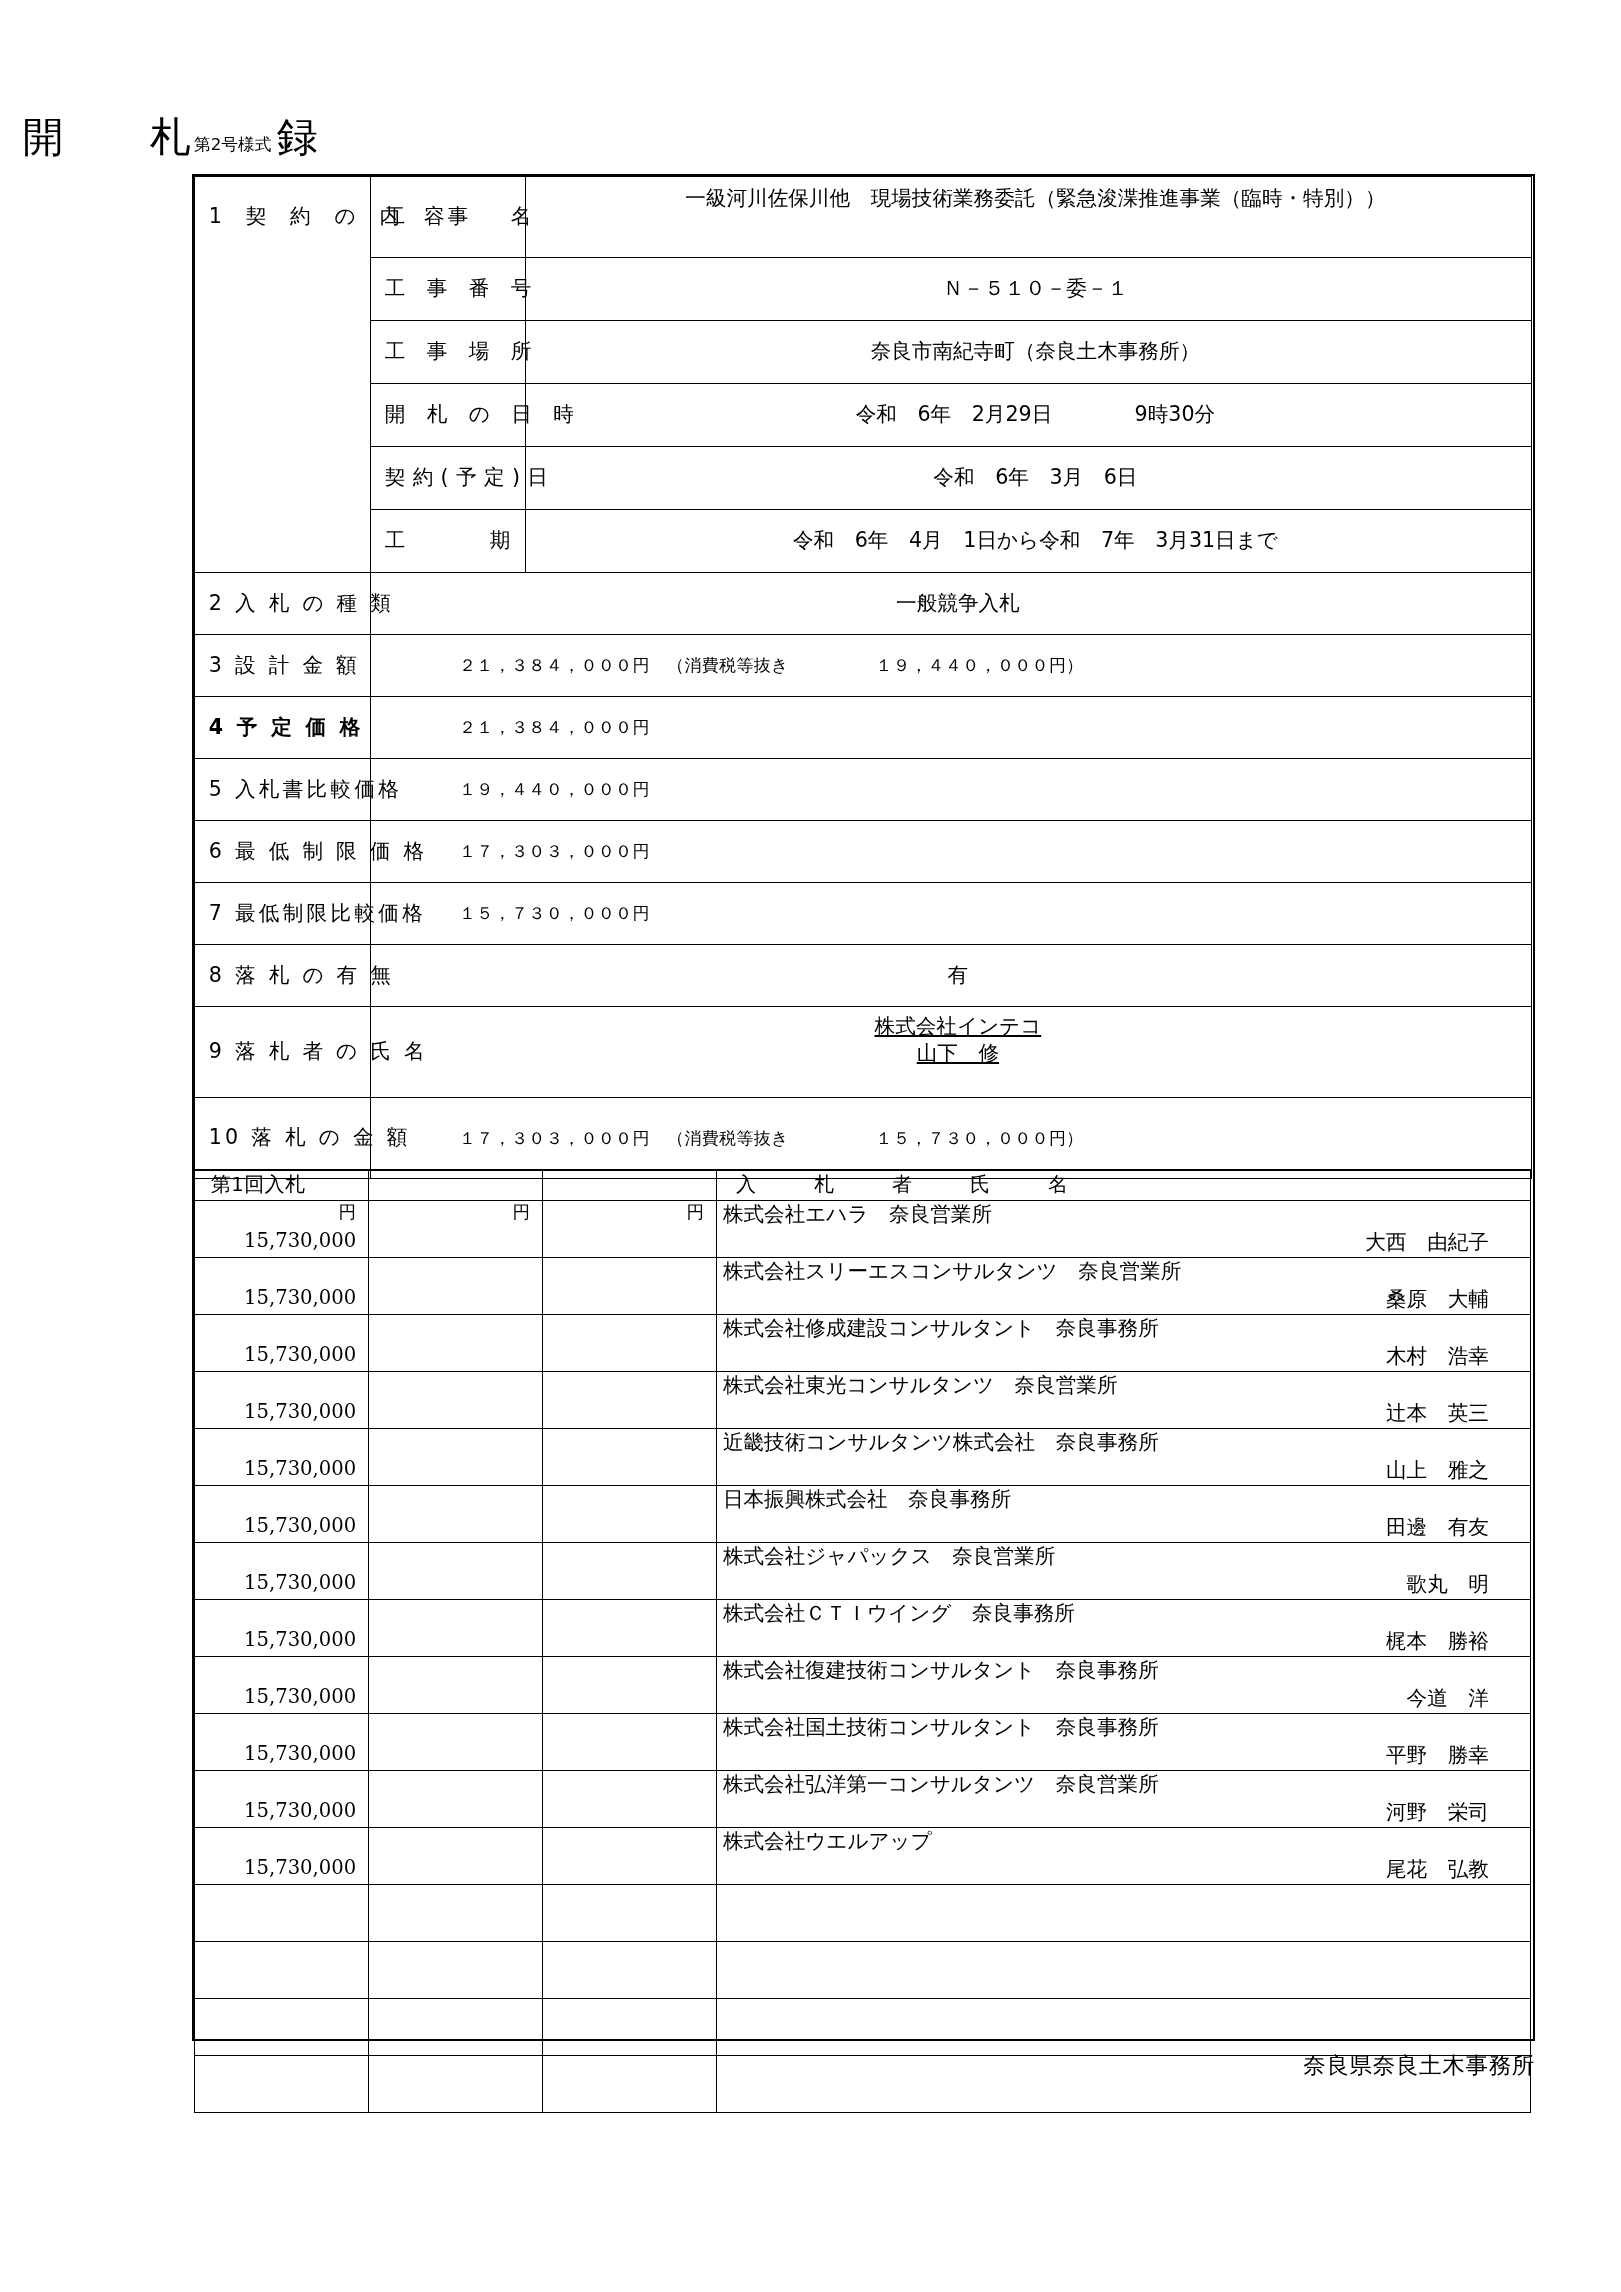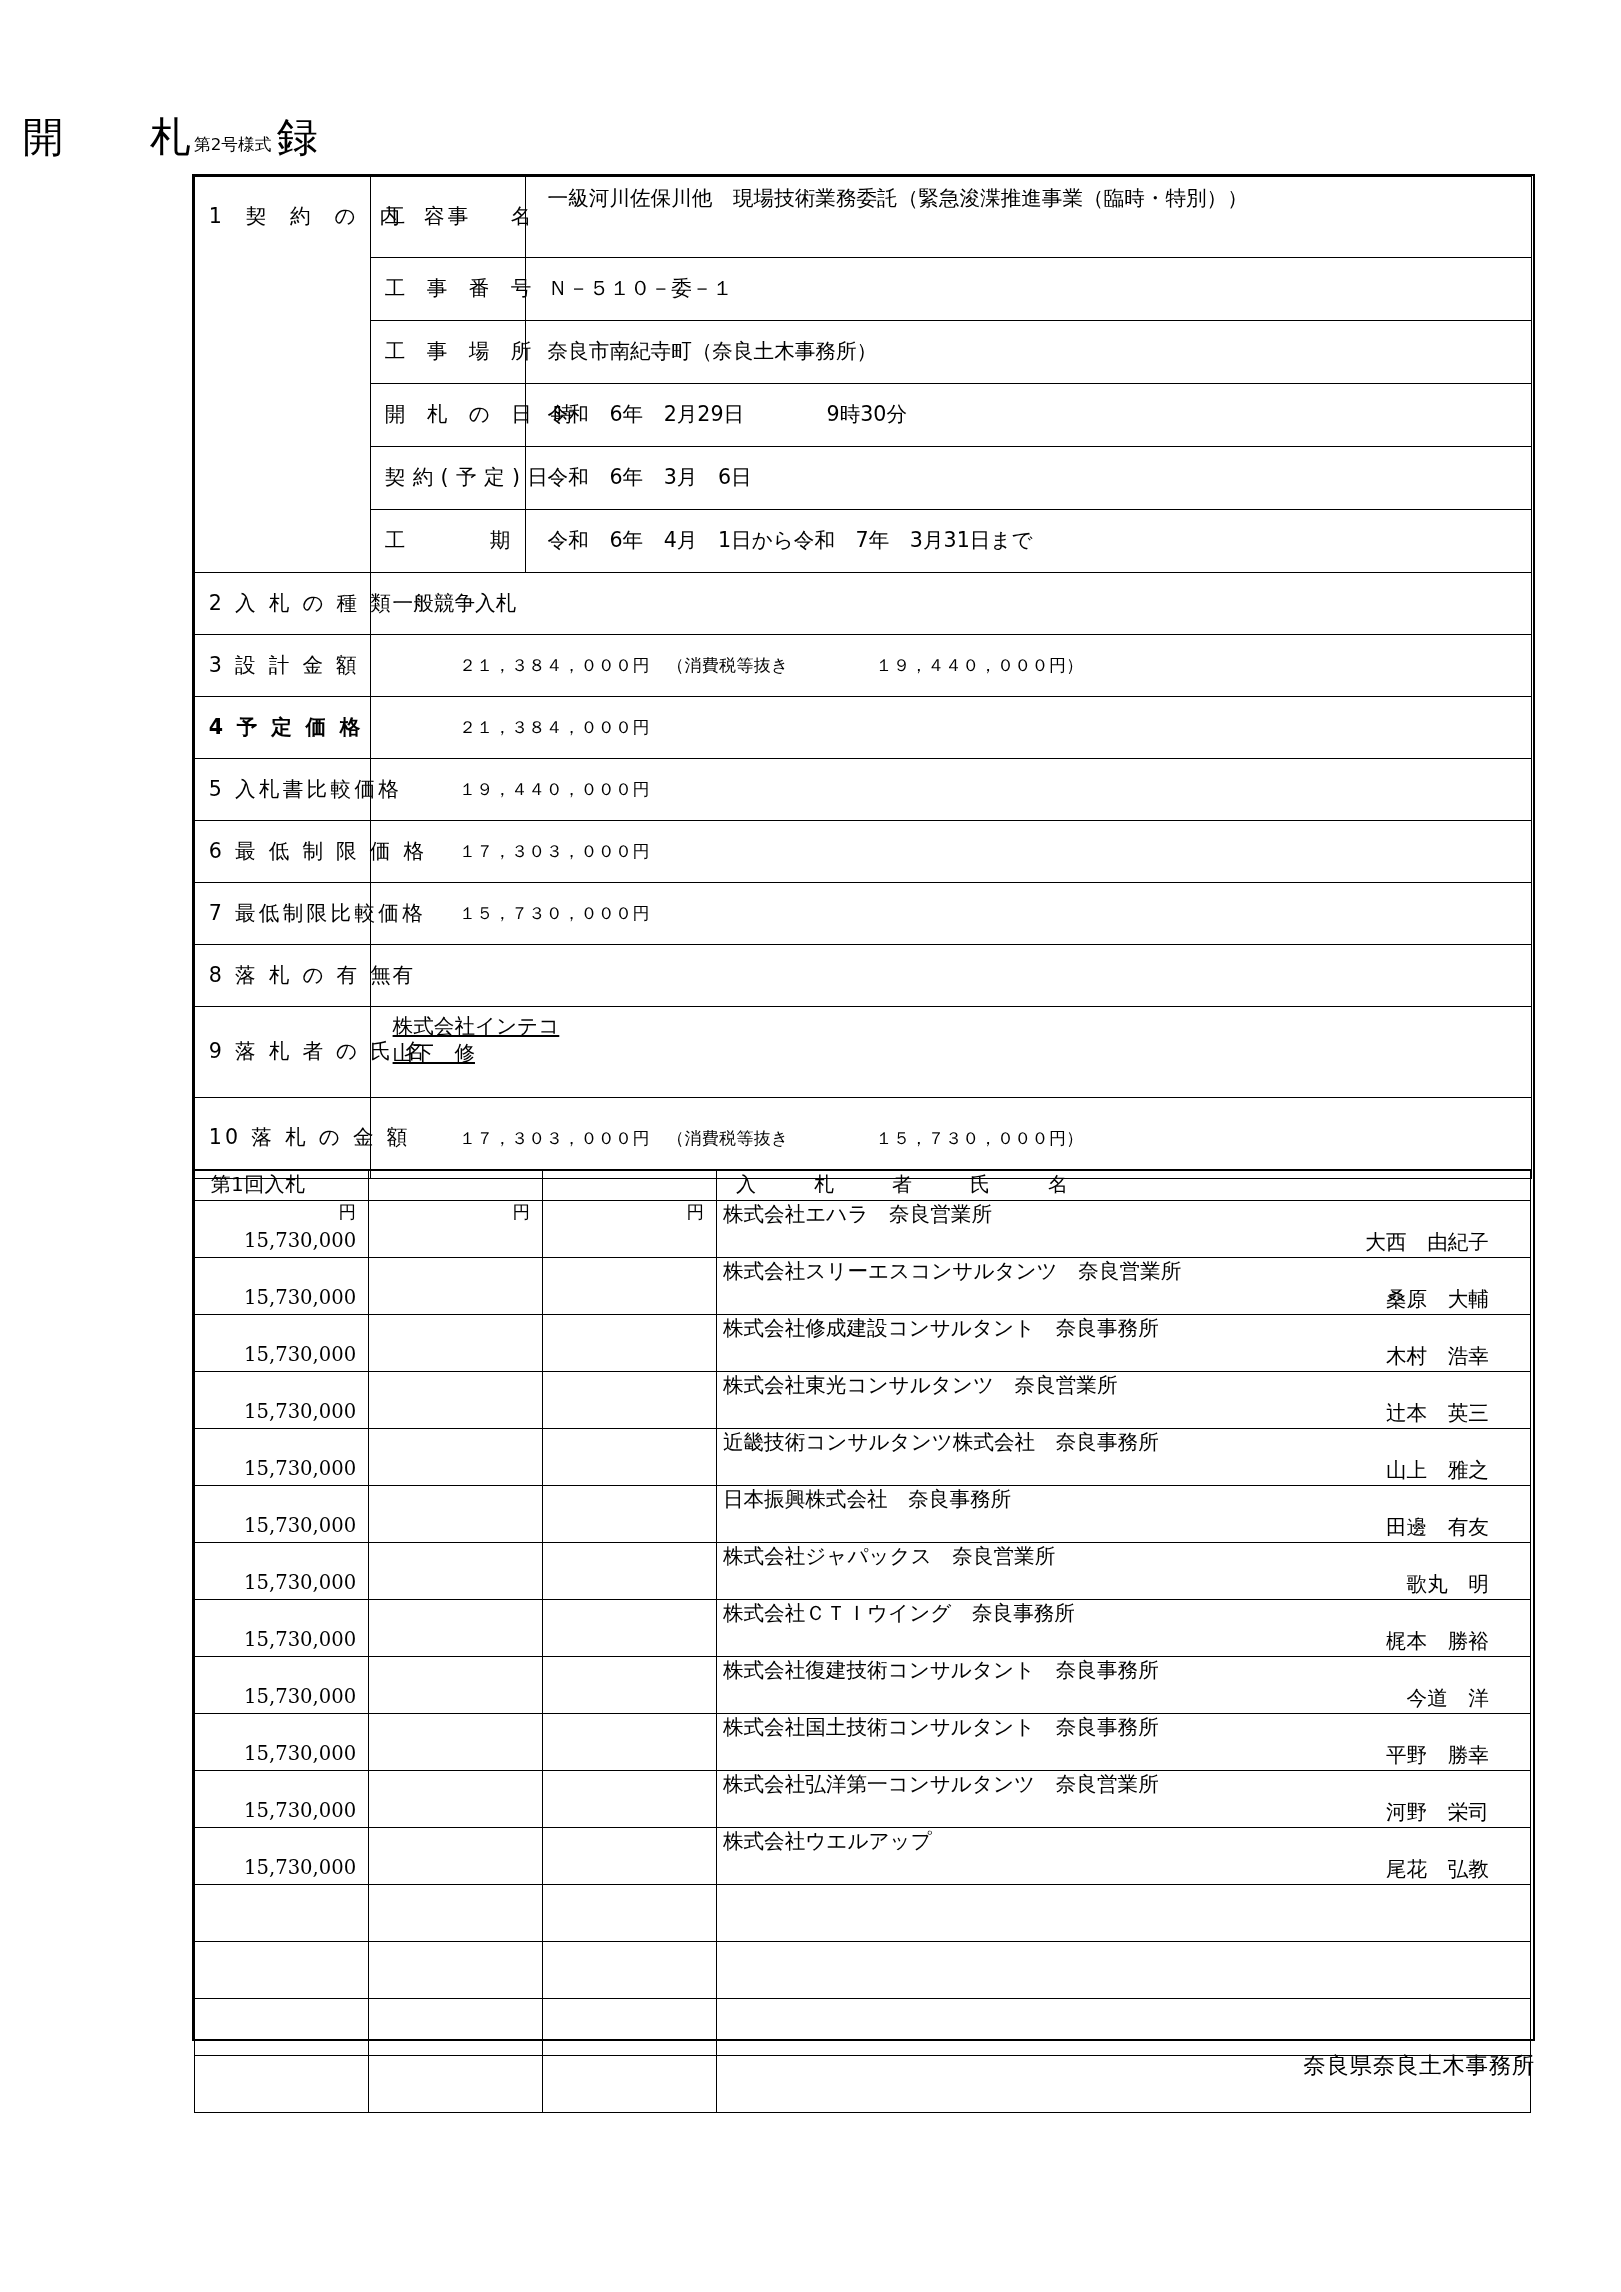--- a/index.html
+++ b/index.html
@@ -90,21 +90,21 @@
   }
   .lbl-sp2 {
     letter-spacing: 0.16em;
   }
   .lbl-tight {
     letter-spacing: 0.02em;
   }
   .val {
     padding-left: 21.6px !important;
     padding-right: 7.8px !important;
-    text-align: left;
+    text-align: center;
     font-size: 20.6px;
   }
   .val-num {
     padding-left: 88px !important;
     font-size: 17px;
     letter-spacing: 0.02em;
   }
   .nowrap { white-space: nowrap; }
   .wrapval {
     line-height: 1.35;

